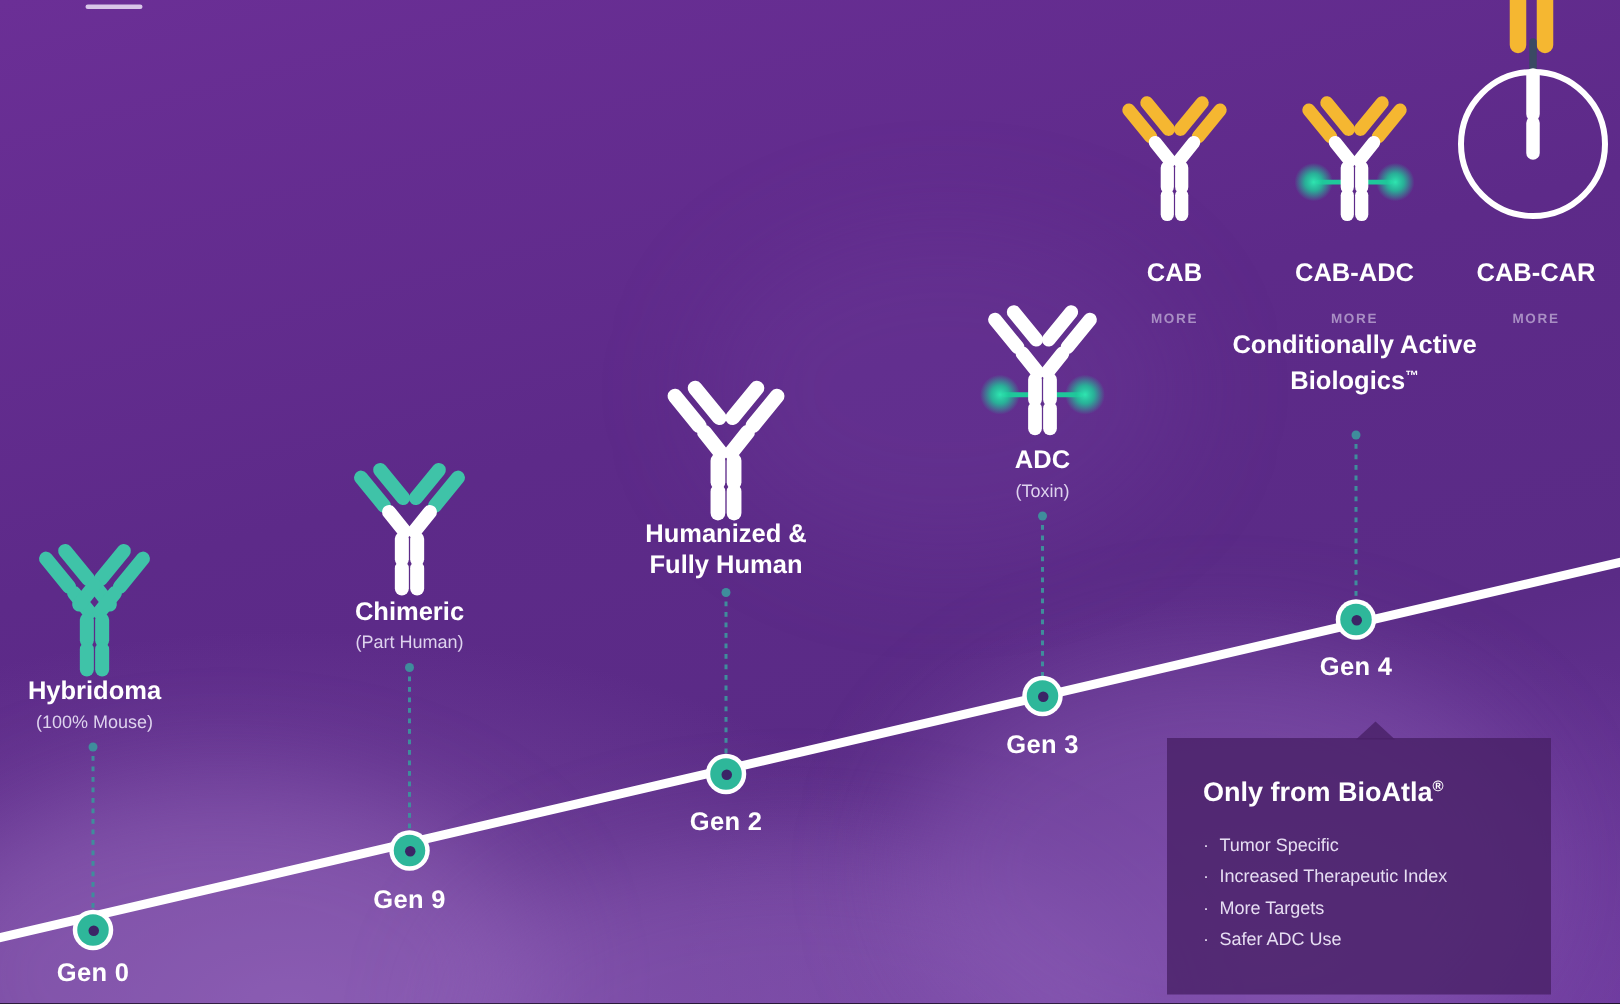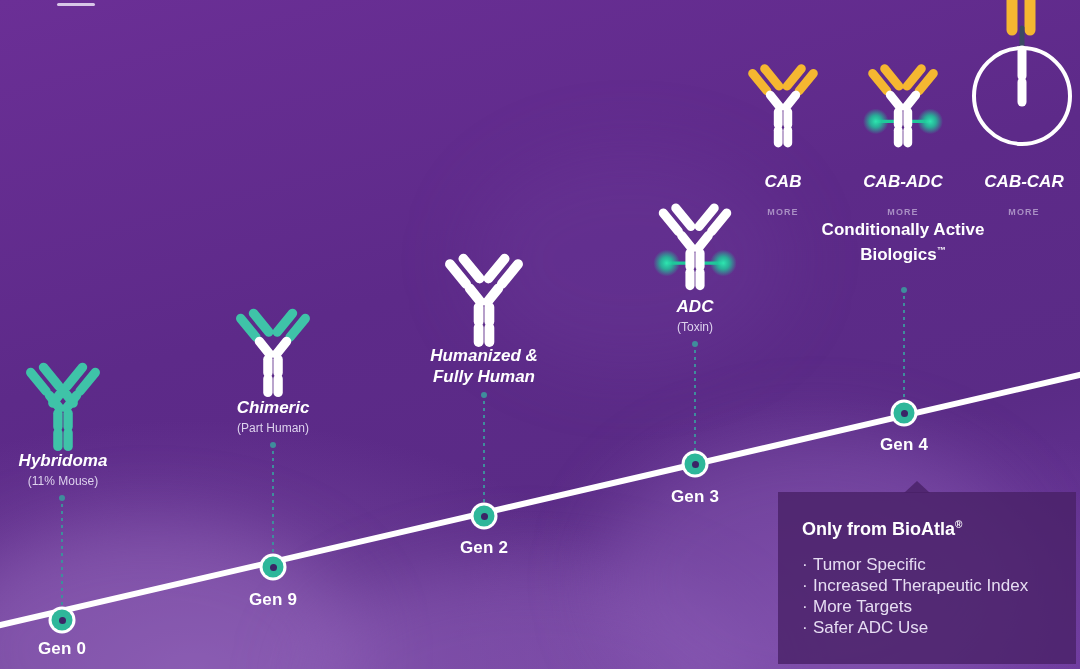--- a/index.html
+++ b/index.html
@@ -100,21 +100,20 @@
     transform: translateX(-50%);
     text-align: center;
     white-space: nowrap;
   }
   .caption .title {
     display: block;
     color: #ffffff;
     font-size: 17px;
     font-weight: bold;
     line-height: 21px;
-    font-style: italic;
   }
   .caption .sub {
     display: block;
     color: #ded3ee;
     font-size: 12px;
     font-weight: normal;
     line-height: 20px;
   }
   .caption .more {
     display: block;
@@ -146,21 +145,21 @@
   .figure {
     position: absolute;
     transform: translateX(-50%);
   }
 
   
   .info-card {
     position: absolute;
     left: 778px;
     top: 492px;
-    width: 298px;
+    width: 256px;
     padding: 22px 24px 26px 24px;
     background: rgba(72, 32, 102, 0.80);
     box-sizing: border-box;
   }
   .info-card .pointer {
     position: absolute;
     top: -11px;
     left: 126px;
     width: 0; height: 0;
     border-left: 13px solid transparent;
@@ -178,21 +177,21 @@
     font-size: 10px;
     vertical-align: super;
   }
   .info-card ul {
     list-style: none;
     margin: 0;
     padding: 0;
   }
   .info-card li {
     color: #e6ddf2;
-    font-size: 17px;
+    font-size: 12px;
     line-height: 21px;
     padding-left: 11px;
     position: relative;
   }
   .info-card li::before {
     content: "\00b7";
     position: absolute;
     left: 0;
     color: #e6ddf2;
   }
@@ -383,21 +382,21 @@
         <line x1="58" y1="30" x2="58" y2="48" stroke="#3a4a63" stroke-width="5"></line>
         <circle cx="58" cy="98" r="48" stroke="#ffffff" stroke-width="4" fill="none"></circle>
         <line x1="58" y1="52" x2="58" y2="78" stroke="#ffffff" stroke-width="9"></line>
         <line x1="58" y1="84" x2="58" y2="104" stroke="#ffffff" stroke-width="9"></line>
       </g>
     </svg>
   </div>
 
   <div class="caption" style="left:63px; top:450px;">
     <span class="title">Hybridoma</span>
-    <span class="sub">(11% Mouse)</span>
+    <span class="sub">(100% Mouse)</span>
   </div>
 
   <div class="caption" style="left:484px; top:345px;">
     <span class="title">Humanized &amp;</span>
     <span class="title">Fully Human</span>
   </div>
 
   <div class="caption" style="left:273px; top:397px;">
     <span class="title">Chimeric</span>
     <span class="sub">(Part Human)</span>

